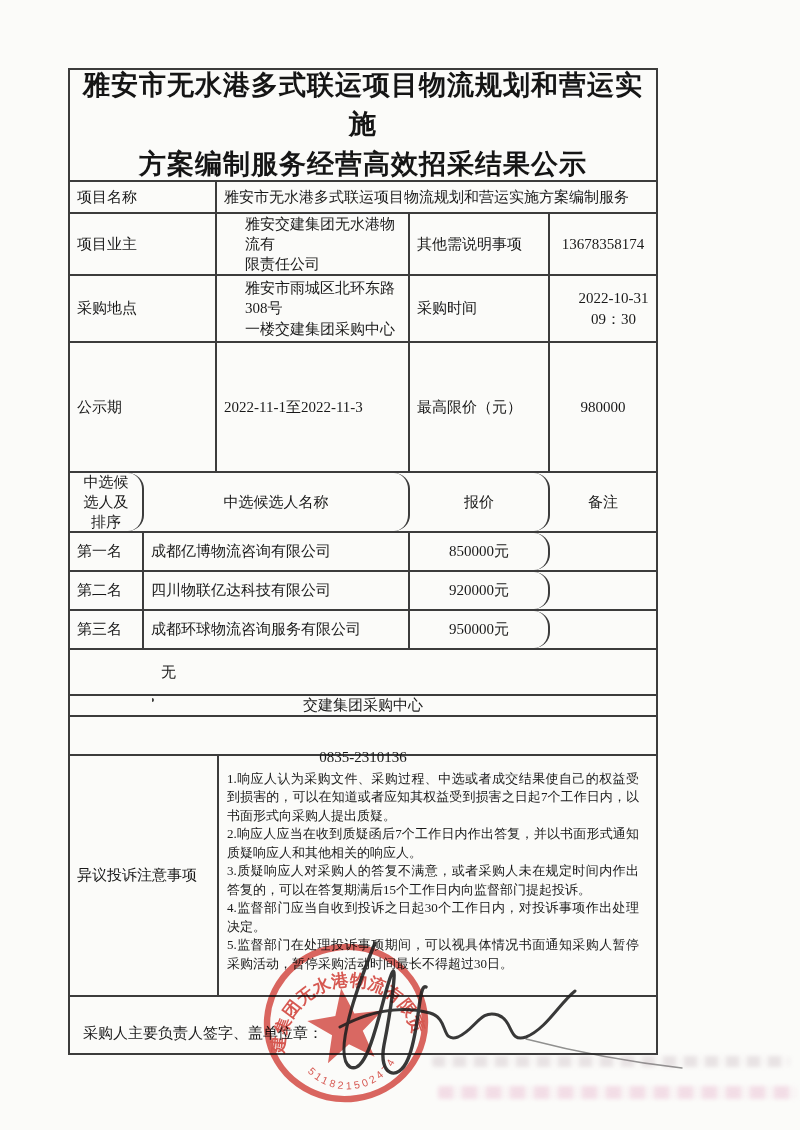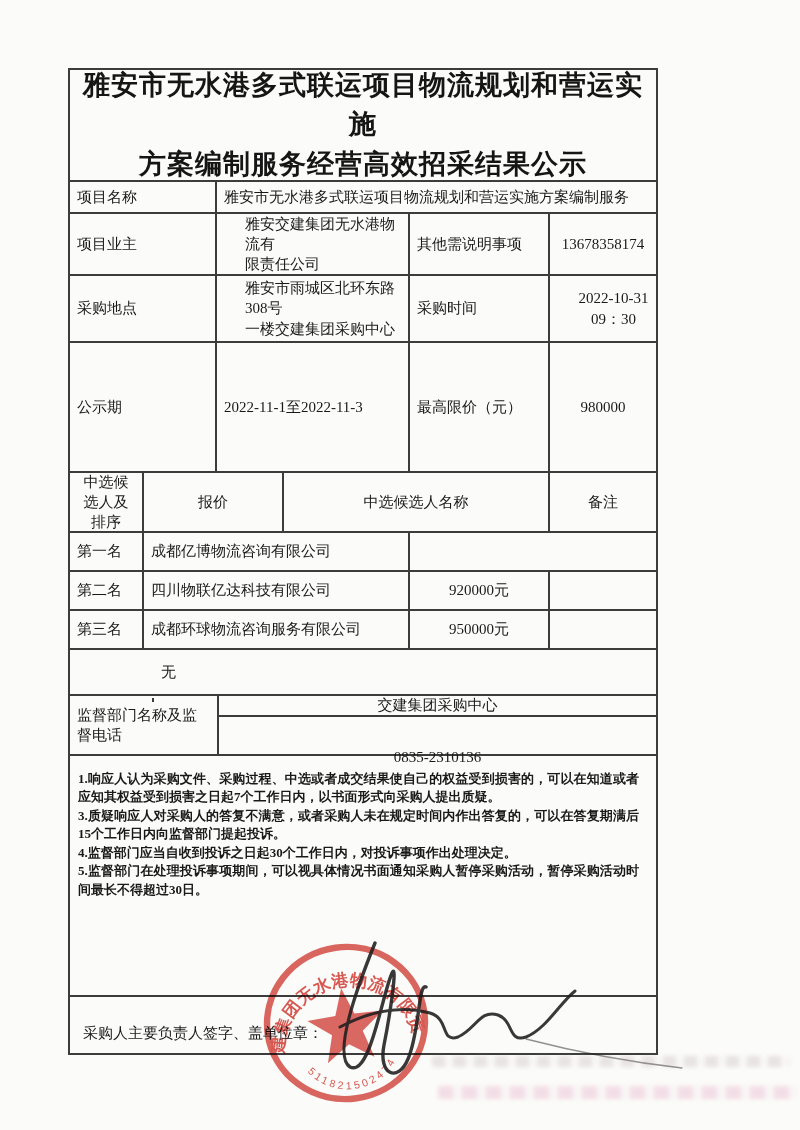--- a/index.html
+++ b/index.html
@@ -16,21 +16,21 @@
   }
   .row{display:flex;border-bottom:2px solid #3c3c3c;box-sizing:border-box;}
   .row.last{border-bottom:none;}
   .c{
     border-right:2px solid #3c3c3c;box-sizing:border-box;
     display:flex;align-items:center;
     padding:2px 7px;font-size:15px;line-height:1.35;
     overflow:hidden;
   }
   .c.end{border-right:none;}
-  .ctr{justify-content:center;text-align:center;}
+  .ctr{justify-content:center;text-align:center;border-radius:16px;}
   .pre{white-space:pre-line;padding-left:28px;}
   .grow{flex:1;}
   .w147{width:147px;flex:none;}
   .w193{width:193px;flex:none;}
   .w140{width:140px;flex:none;}
   .w74{width:74px;flex:none;}
   .w266{width:266px;flex:none;}
   .w84{width:84px;flex:none;margin-top:48px;}
   .w149{width:149px;flex:none;}
   .h112{height:112px;align-items:center;}
@@ -49,21 +49,21 @@
     white-space:pre-line;letter-spacing:1px;color:#151515;
   }
   .stack{flex:1;display:flex;flex-direction:column;gap:32px;}
   .sub{
     flex:1;display:flex;align-items:center;justify-content:center;
     font-size:15px;box-sizing:border-box;
   }
   .sub.top{border-bottom:2px solid #3c3c3c;}
   .notes-cell{
     flex:1;box-sizing:border-box;display:block;
-    padding:14px 17px 10px 8px;font-size:13px;line-height:1.42;font-weight:bold;
+    padding:14px 17px 10px 8px;font-size:13px;line-height:1.42;
   }
   .note-item{margin:0;text-align:justify;}
   .stamp-svg{position:absolute;left:258px;top:938px;mix-blend-mode:multiply;opacity:.88;}
   .sig-svg{position:absolute;left:280px;top:925px;}
   .bleed{position:absolute;filter:blur(2px);border-radius:3px;}
   .bleed1{
     left:432px;top:1056px;width:358px;height:11px;opacity:.55;
     background:repeating-linear-gradient(90deg,
       rgba(165,140,152,.40) 0 13px, rgba(205,185,195,.10) 13px 21px);
   }
@@ -107,28 +107,29 @@
 
   <div class="row h130">
     <div class="c w147">公示期</div>
     <div class="c w193">2022-11-1至2022-11-3</div>
     <div class="c w140">最高限价（元）</div>
     <div class="c grow end ctr">980000</div>
   </div>
 
   <div class="row h60">
     <div class="c w74 ctr">中选候选人及排序</div>
+    <div class="c w266 ctr">中选候选人名称</div>
     <div class="c w140 ctr">报价</div>
-    <div class="c w266 ctr">中选候选人名称</div>
     <div class="c grow end ctr">备注</div>
   </div>
 
   <div class="row h28">
     <div class="c w74">第一名</div>
     <div class="c w266">成都亿博物流咨询有限公司</div>
+    <div class="c w140 ctr">850000元</div>
     <div class="c grow end"></div>
   </div>
   <div class="row h28">
     <div class="c w74">第二名</div>
     <div class="c w266">四川物联亿达科技有限公司</div>
     <div class="c w140 ctr">920000元</div>
     <div class="c grow end"></div>
   </div>
   <div class="row h28">
     <div class="c w74">第三名</div>
@@ -136,30 +137,31 @@
     <div class="c w140 ctr">950000元</div>
     <div class="c grow end"></div>
   </div>
 
   <div class="row h46">
     <div class="c w84 ctr">其他需说明事项</div>
     <div class="c grow end">无</div>
   </div>
 
   <div class="row h60">
-    <div class="c w149">监督部门名称及监督电话</div>
     <div class="stack">
       <div class="sub top">交建集团采购中心</div>
       <div class="sub">0835-2310136</div>
     </div>
   </div>
 
   <div class="row h241">
+    <div class="c w149">异议投诉注意事项</div>
     <div class="notes-cell end">
       <p class="note-item">1.响应人认为采购文件、采购过程、中选或者成交结果使自己的权益受到损害的，可以在知道或者应知其权益受到损害之日起7个工作日内，以书面形式向采购人提出质疑。</p>
+      <p class="note-item">2.响应人应当在收到质疑函后7个工作日内作出答复，并以书面形式通知质疑响应人和其他相关的响应人。</p>
       <p class="note-item">3.质疑响应人对采购人的答复不满意，或者采购人未在规定时间内作出答复的，可以在答复期满后15个工作日内向监督部门提起投诉。</p>
       <p class="note-item">4.监督部门应当自收到投诉之日起30个工作日内，对投诉事项作出处理决定。</p>
       <p class="note-item">5.监督部门在处理投诉事项期间，可以视具体情况书面通知采购人暂停采购活动，暂停采购活动时间最长不得超过30日。</p>
     </div>
   </div>
 
   <div class="row h73 last">
     <div class="c grow end">采购人主要负责人签字、盖单位章：</div>
   </div>
 

